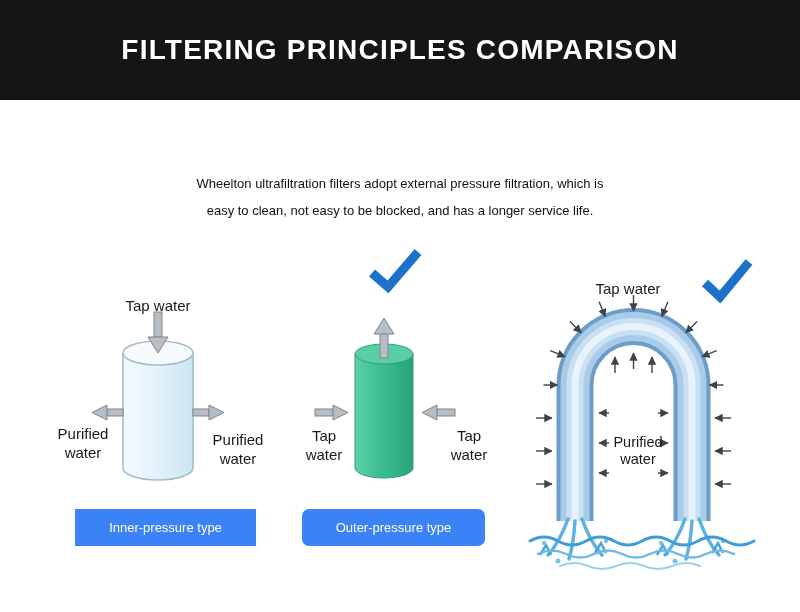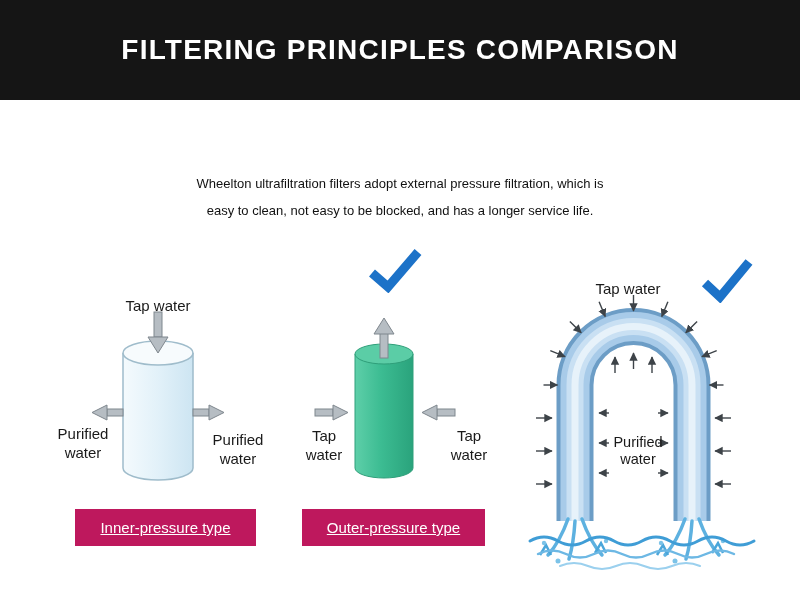--- a/index.html
+++ b/index.html
@@ -19,22 +19,22 @@
     position:absolute; left:0; top:170px; width:800px;
     text-align:center; font-size:13px; line-height:27px; color:#111111;
   }
   .abs { position:absolute; }
   .lbl {
     position:absolute; font-size:15px; line-height:19px;
     text-align:center; color:#1a1a1a;
   }
   .lbl-sm { font-size:14.5px; line-height:17px; }
   .btn {
-    position:absolute; height:37px; background:#be185d; color:#ffffff;
-    font-size:15px; display:flex; align-items:center; justify-content:center;text-decoration:underline;
+    position:absolute; height:37px; background:#3b82f6; color:#ffffff;
+    font-size:13px; display:flex; align-items:center; justify-content:center;
   }
 </style>
 </head>
 <body>
 
 <div class="page">
 
   <header class="banner">
     <h1>FILTERING PRINCIPLES COMPARISON</h1>
   </header>
@@ -118,21 +118,21 @@
 
   <div class="lbl" style="left:293px; top:426px; width:62px;">
     <div>Tap</div>
     <div>water</div>
   </div>
   <div class="lbl" style="left:438px; top:426px; width:62px;">
     <div>Tap</div>
     <div>water</div>
   </div>
 
-  <div class="btn" style="left:302px; top:509px; width:183px;">Outer-pressure type</div>
+  <div class="btn" style="left:302px; top:509px; width:183px;border-radius:7px;">Outer-pressure type</div>
 
   <div class="lbl" style="left:582px; top:279px; width:92px;">Tap water</div>
 
   <svg class="abs" style="left:699px; top:257px;" width="56" height="46" viewBox="0 0 56 46">
     <path d="M6,26 L21,40 L50,5" fill="none" stroke="#1c72c8" stroke-width="9"></path>
   </svg>
 
   <svg class="abs" style="left:520px; top:293px;" width="265" height="305" viewBox="0 0 265 305">
     <defs>
       <marker id="ah" markerWidth="7" markerHeight="7" refX="5.5" refY="3" orient="auto">

